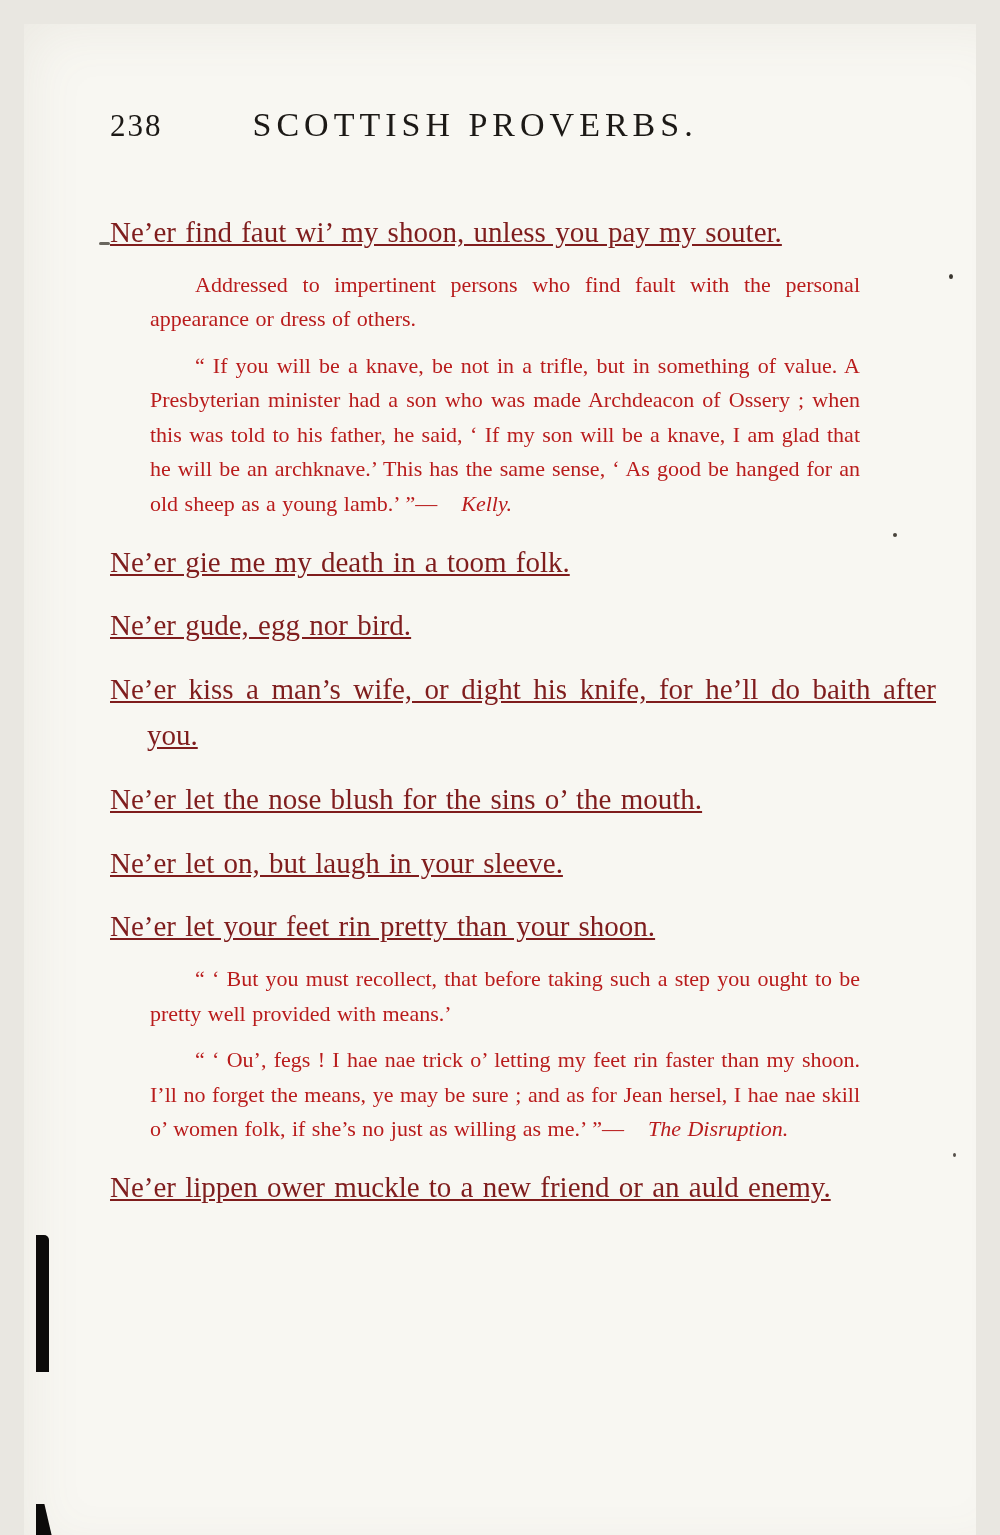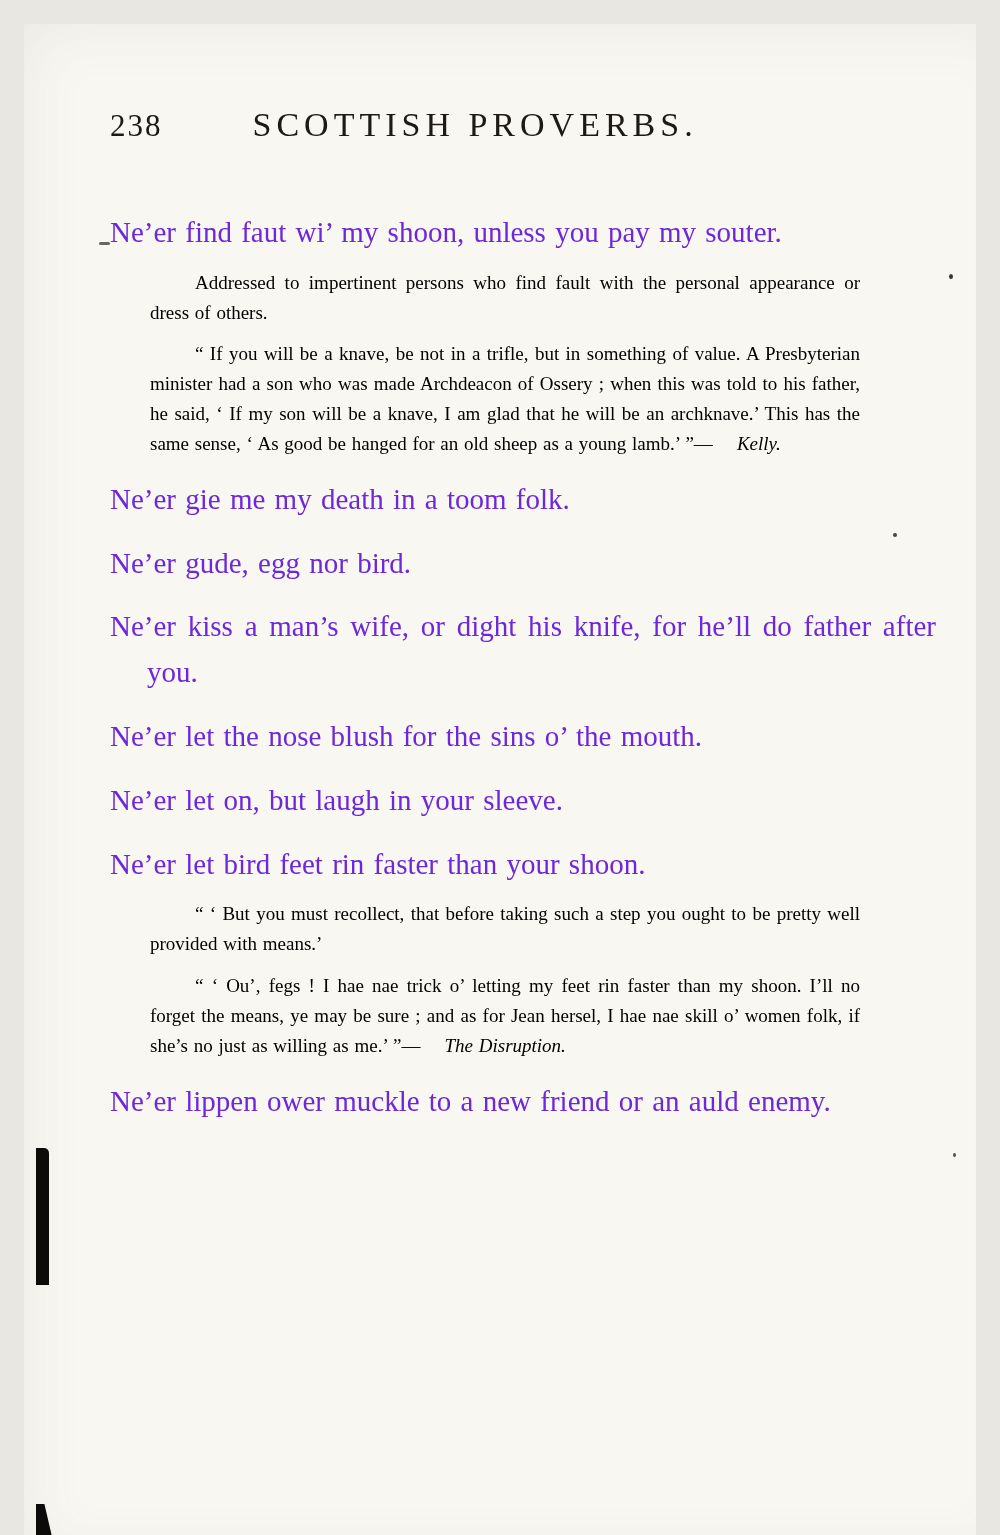--- a/index.html
+++ b/index.html
@@ -43,31 +43,32 @@
   }
 
   .proverb {
     font-size: 29px;
     line-height: 1.58;
     text-align: justify;
     padding-left: 37px;
     text-indent: -37px;
     word-spacing: 2px;
     margin-top: 18px;
-    color: #6d28d9;
+    color: #7f1d1d;
+    text-decoration: underline;
   }
 
   .note {
-    font-size: 19px;
+    font-size: 22px;
     line-height: 1.57;
     text-align: justify;
     text-indent: 33px;
     margin: 12px 88px 12px 52px;
     word-spacing: 1px;
-    color: #000000;
+    color: #b91c1c;
   }
 
   .note + .note {
     margin-top: 2px;
   }
 
   .note .attr {
     font-style: italic;
   }
 
@@ -108,27 +109,27 @@
 
     <p class="proverb">Ne’er find faut wi’ my shoon, unless you pay my souter.</p>
     <p class="note"><span>Addressed to impertinent persons who find fault with the personal appearance or dress of others.</span></p>
 
     <p class="note"><span>“ If you will be a knave, be not in a trifle, but in something of value.  A Presbyterian minister had a son who was made Archdeacon of Ossery ; when this was told to his father, he said, ‘ If my son will be a knave, I am glad that he will be an archknave.’  This has the same sense, ‘ As good be hanged for an old sheep as a young lamb.’ ”—</span><em class="attr">Kelly.</em></p>
 
     <p class="proverb">Ne’er gie me my death in a toom folk.</p>
 
     <p class="proverb">Ne’er gude, egg nor bird.</p>
 
-    <p class="proverb">Ne’er kiss a man’s wife, or dight his knife, for he’ll do father after you.</p>
+    <p class="proverb">Ne’er kiss a man’s wife, or dight his knife, for he’ll do baith after you.</p>
 
     <p class="proverb">Ne’er let the nose blush for the sins o’ the mouth.</p>
 
     <p class="proverb">Ne’er let on, but laugh in your sleeve.</p>
 
-    <p class="proverb">Ne’er let bird feet rin faster than your shoon.</p>
+    <p class="proverb">Ne’er let your feet rin pretty than your shoon.</p>
     <p class="note"><span>“ ‘ But you must recollect, that  before taking such a step you ought to be pretty well provided with means.’</span></p>
     <p class="note"><span>“ ‘ Ou’, fegs ! I hae nae trick o’ letting my feet rin faster than my shoon.  I’ll no forget the means, ye may be sure ; and as for Jean hersel, I hae nae skill o’ women folk, if she’s no just as willing as me.’ ”—</span><em class="attr">The Disruption.</em></p>
 
     <p class="proverb">Ne’er lippen ower muckle to a new friend or an auld enemy.</p>
 
   </main>
 
   <div class="artifact dash-left"></div>
   <div class="artifact dot-1"></div>
   <div class="artifact dot-2"></div>

